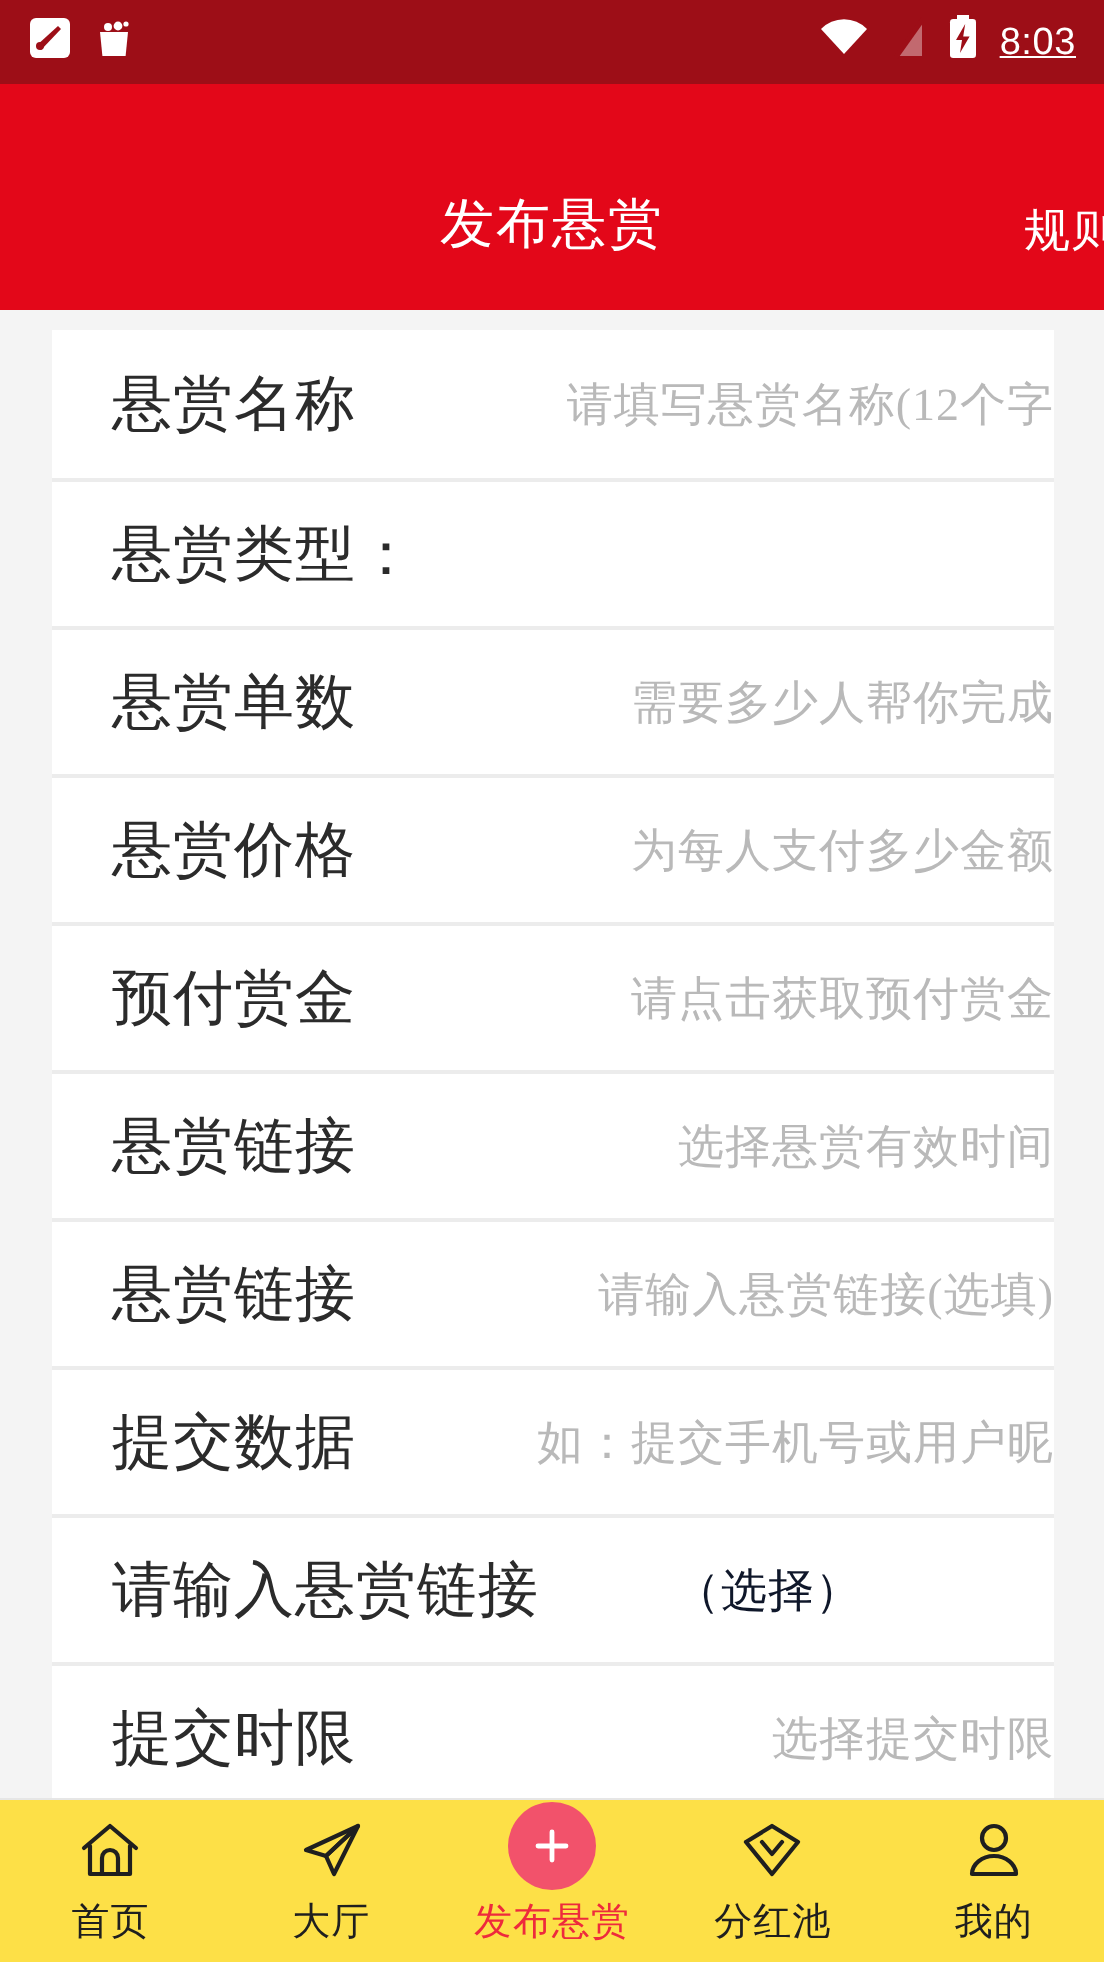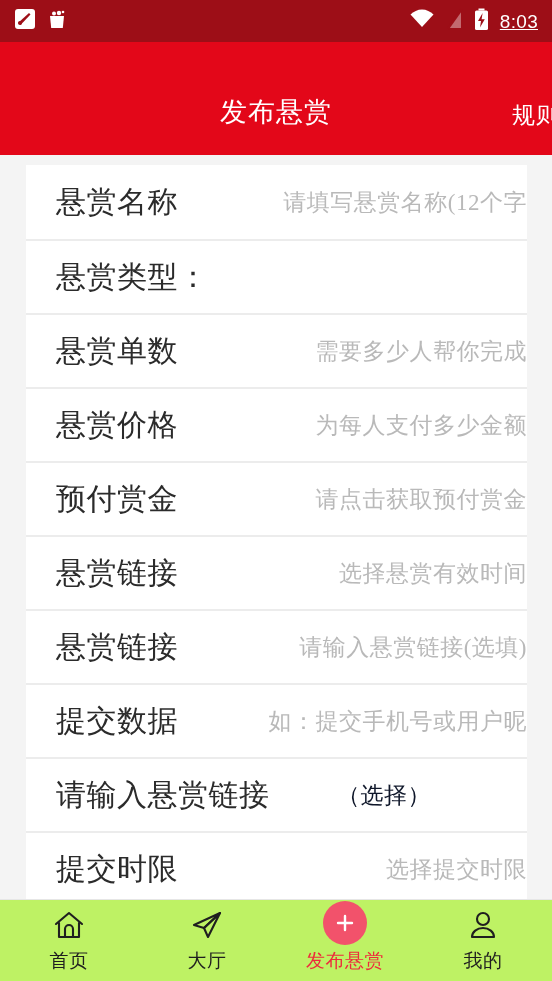--- a/index.html
+++ b/index.html
@@ -132,21 +132,21 @@
     color: #0f172a;
     margin-right: 96px;
   }
 
   
   .tabbar {
     position: absolute;
     left: 0; bottom: 0;
     width: 552px;
     height: 81px;
-    background: #bef264;
+    background: #fde047;
     border-top: 1px solid #e6e6e6;
     display: flex;
     align-items: flex-start;
   }
   .tab {
     flex: 1 1 0;
     height: 81px;
     display: flex;
     flex-direction: column;
     align-items: center;
@@ -302,20 +302,29 @@
         <span class="fab">
           <svg width="26" height="26" viewBox="0 0 26 26" stroke="#ffffff" stroke-width="2.4" stroke-linecap="round">
             <line x1="13" y1="6" x2="13" y2="20"></line>
             <line x1="6" y1="13" x2="20" y2="13"></line>
           </svg>
         </span>
       </span>
       <span class="tab-label">发布悬赏</span>
     </div>
 
+    <div class="tab">
+      <span class="tab-icon">
+        <svg width="32" height="30" viewBox="0 0 32 30" fill="none" stroke="#1f1f1f" stroke-width="2.1" stroke-linejoin="round" stroke-linecap="round">
+          <path d="M16 3 L29 11 L16 27 L3 11 Z"></path>
+          <path d="M11 11 L16 17 L21 11"></path>
+        </svg>
+      </span>
+      <span class="tab-label">分红池</span>
+    </div>
 
     <div class="tab">
       <span class="tab-icon">
         <svg width="32" height="30" viewBox="0 0 32 30" fill="none" stroke="#1f1f1f" stroke-width="2.1" stroke-linejoin="round" stroke-linecap="round">
           <circle cx="16" cy="9" r="6"></circle>
           <path d="M5 27 a11 9 0 0 1 22 0 Z"></path>
         </svg>
       </span>
       <span class="tab-label">我的</span>
     </div>

